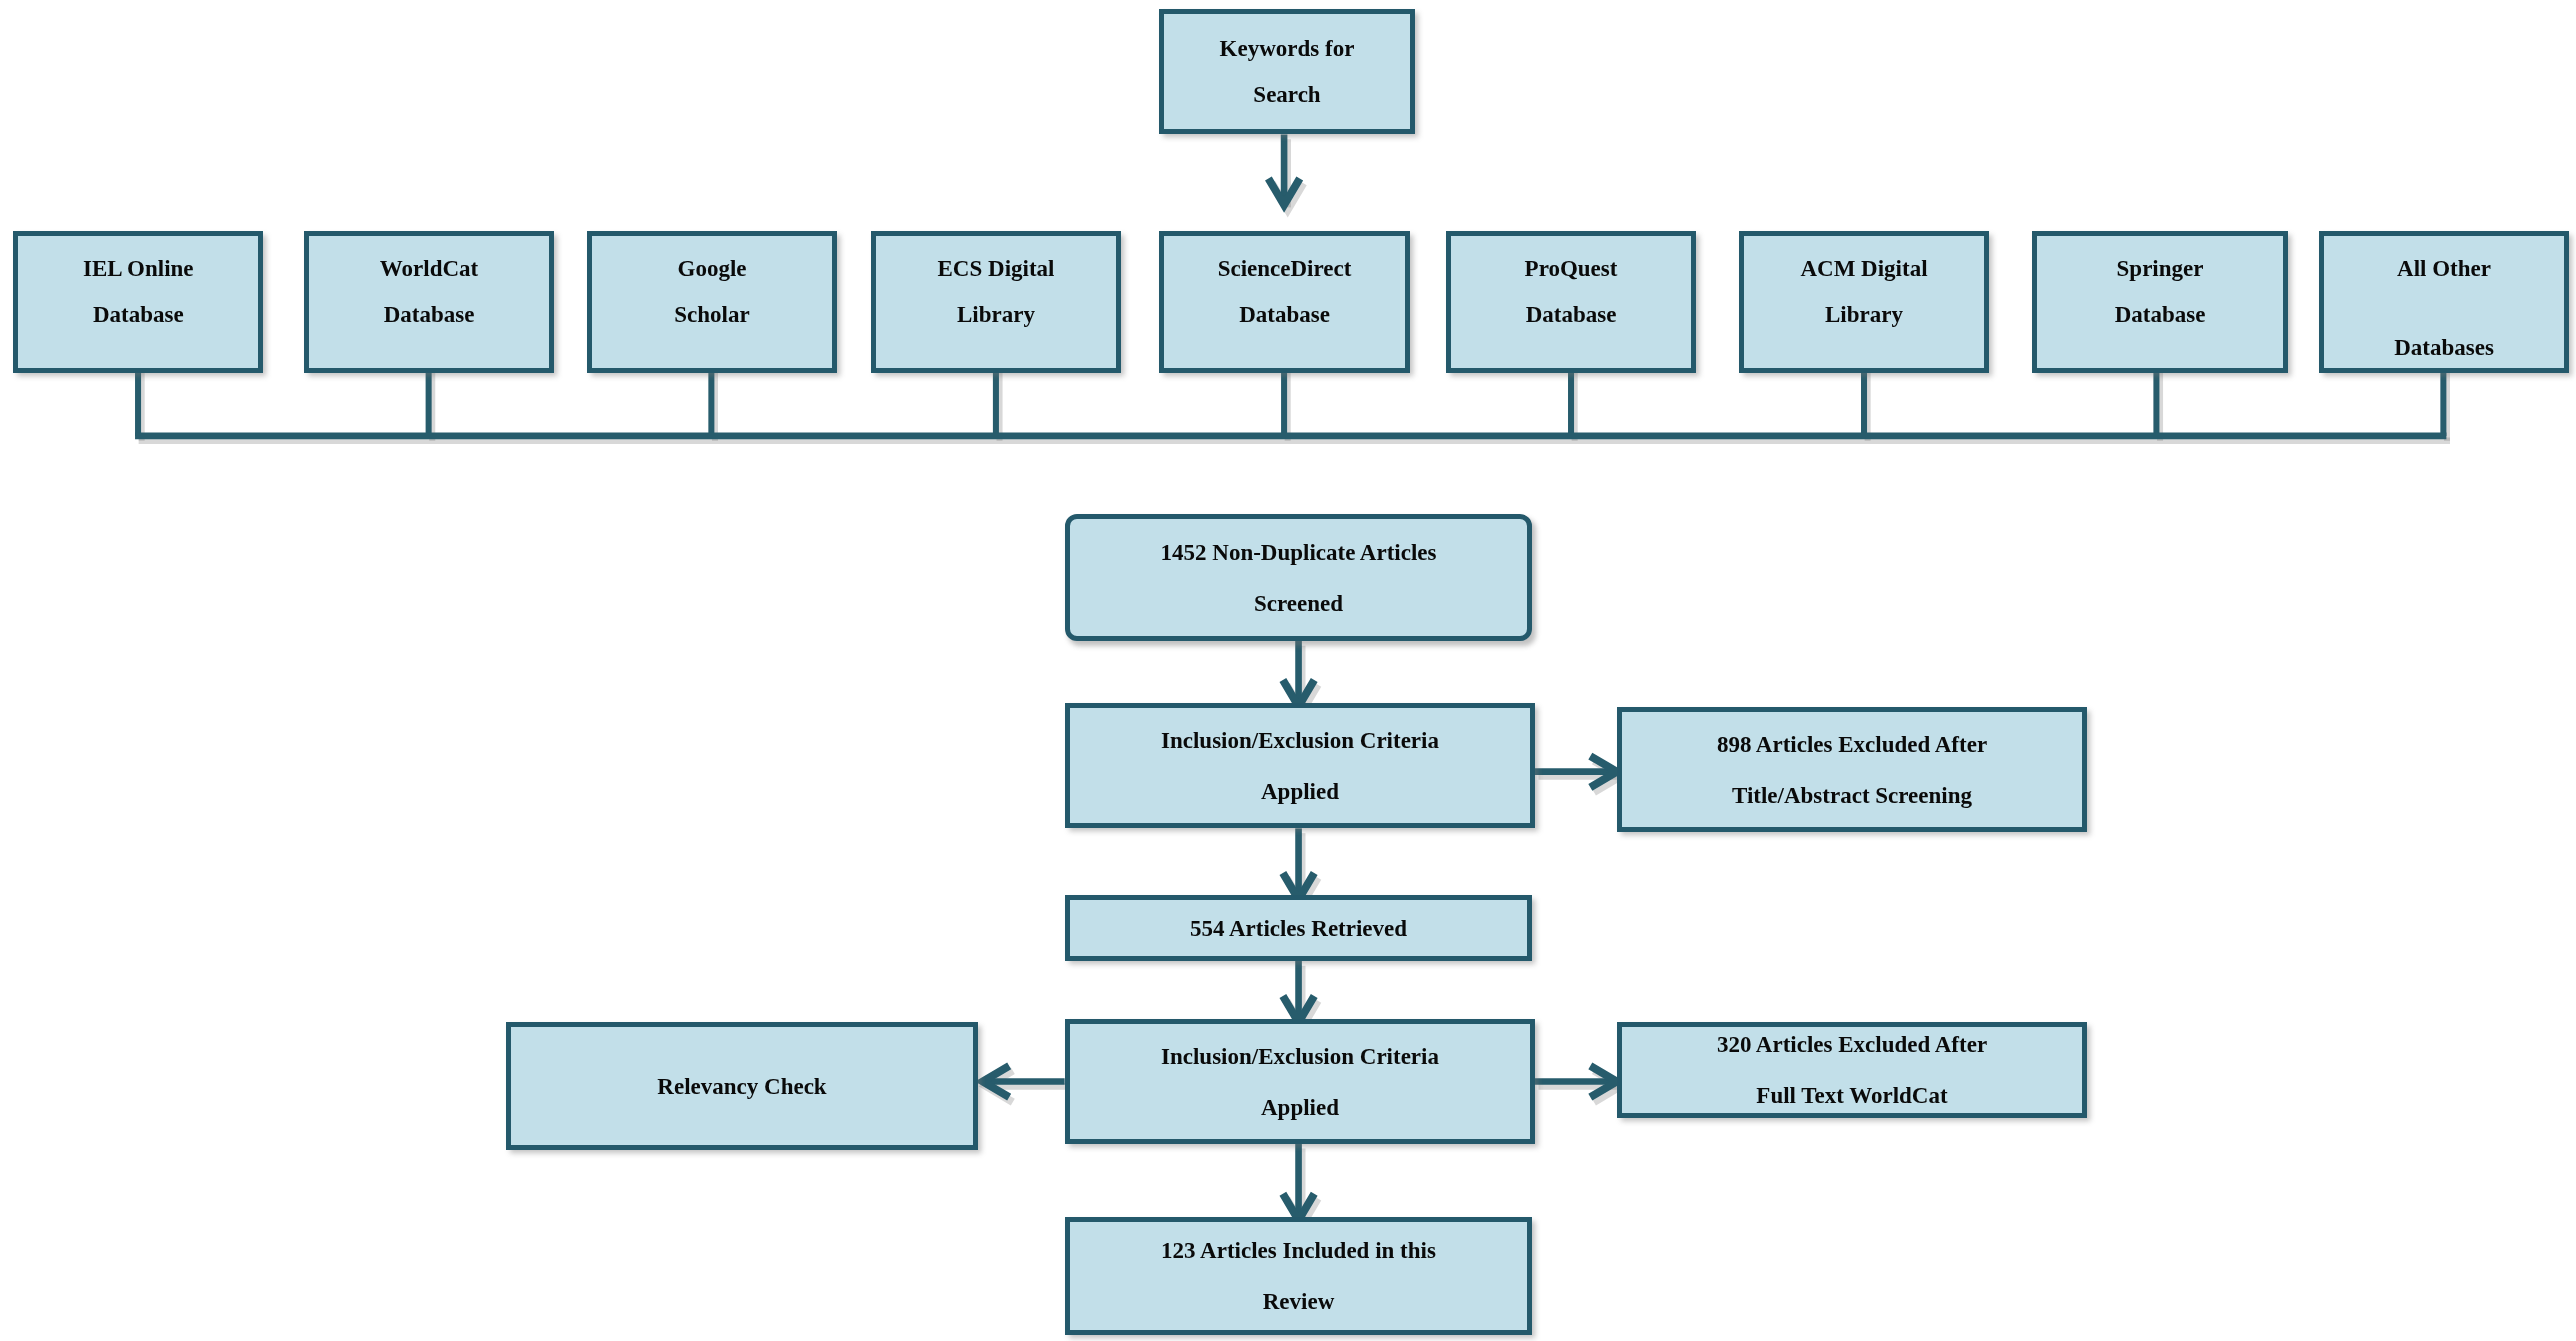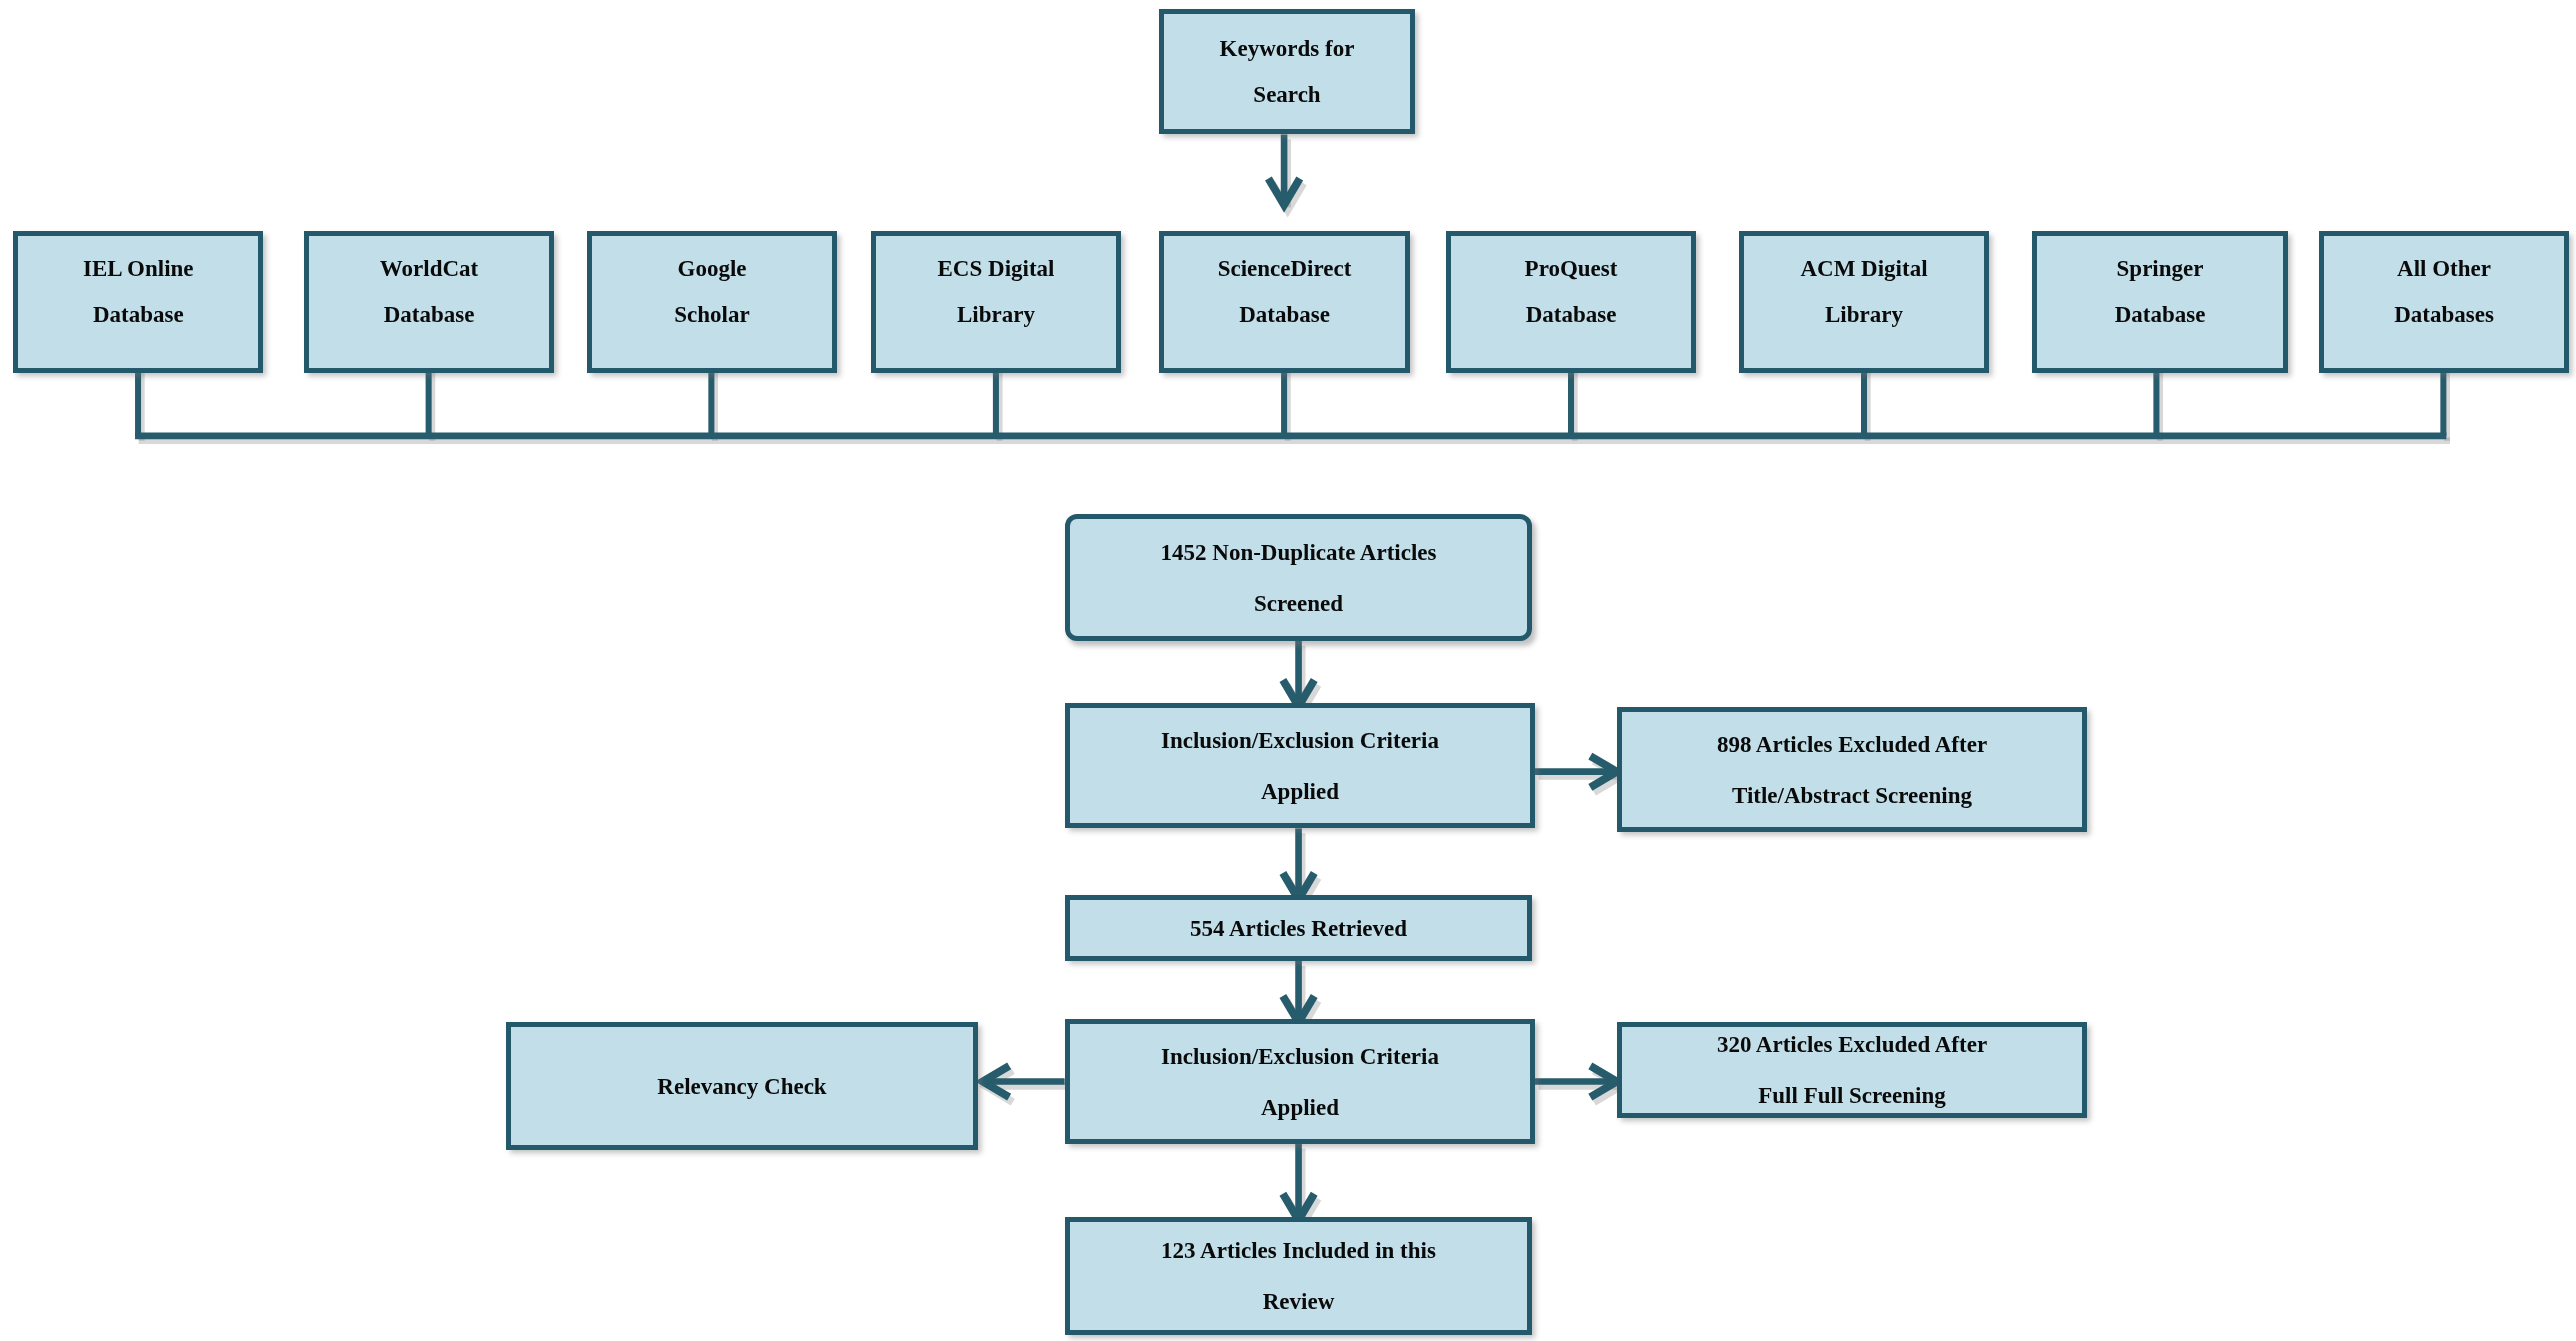--- a/index.html
+++ b/index.html
@@ -96,21 +96,21 @@
     <span class="ln">Database</span>
   </div>
   <div class="box db" style="left:1739px;top:202px;width:250px;height:142px;">
     <span class="ln">ACM Digital</span>
     <span class="ln">Library</span>
   </div>
   <div class="box db" style="left:2032px;top:202px;width:256px;height:142px;">
     <span class="ln">Springer</span>
     <span class="ln">Database</span>
   </div>
-  <div class="box db" style="left:2319px;top:202px;width:250px;height:142px;">
+  <div class="box db" style="left:2319px;top:202px;width:250px;height:142px;gap:33px;">
     <span class="ln">All Other</span>
     <span class="ln">Databases</span>
   </div>
 
   <div class="box" style="left:1065px;top:514px;width:467px;height:127px;border-radius:12px;">
     <span class="ln">1452 Non-Duplicate Articles</span>
     <span class="ln">Screened</span>
   </div>
 
   <div class="box" style="left:1065px;top:703px;width:470px;height:125px;">
@@ -131,21 +131,21 @@
     <span class="ln">Inclusion/Exclusion Criteria</span>
     <span class="ln">Applied</span>
   </div>
 
   <div class="box" style="left:506px;top:1022px;width:472px;height:128px;">
     <span class="ln">Relevancy Check</span>
   </div>
 
   <div class="box" style="left:1617px;top:1022px;width:470px;height:96px;">
     <span class="ln">320 Articles Excluded After</span>
-    <span class="ln">Full Full Screening</span>
+    <span class="ln">Full Text WorldCat</span>
   </div>
 
   <div class="box" style="left:1065px;top:1217px;width:467px;height:118px;">
     <span class="ln">123 Articles Included in this</span>
     <span class="ln">Review</span>
   </div>
 
 </div>
 
 

